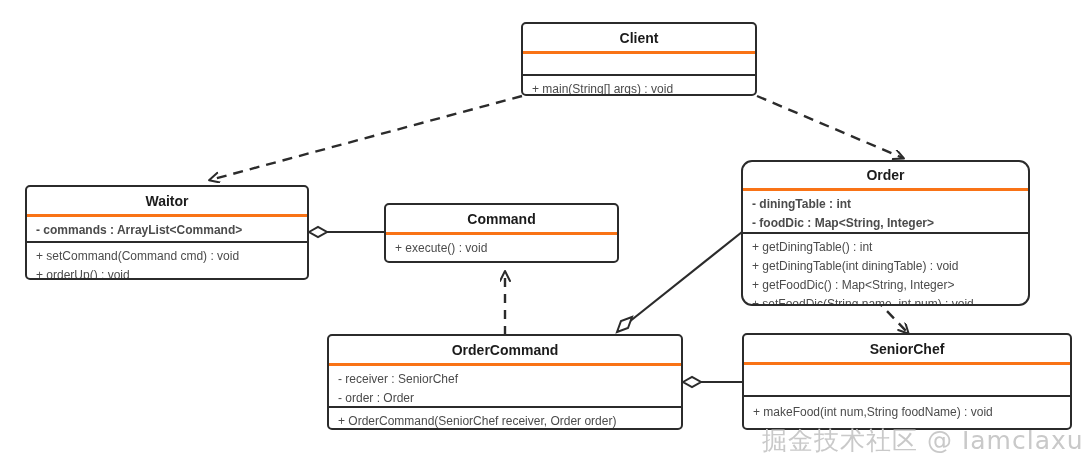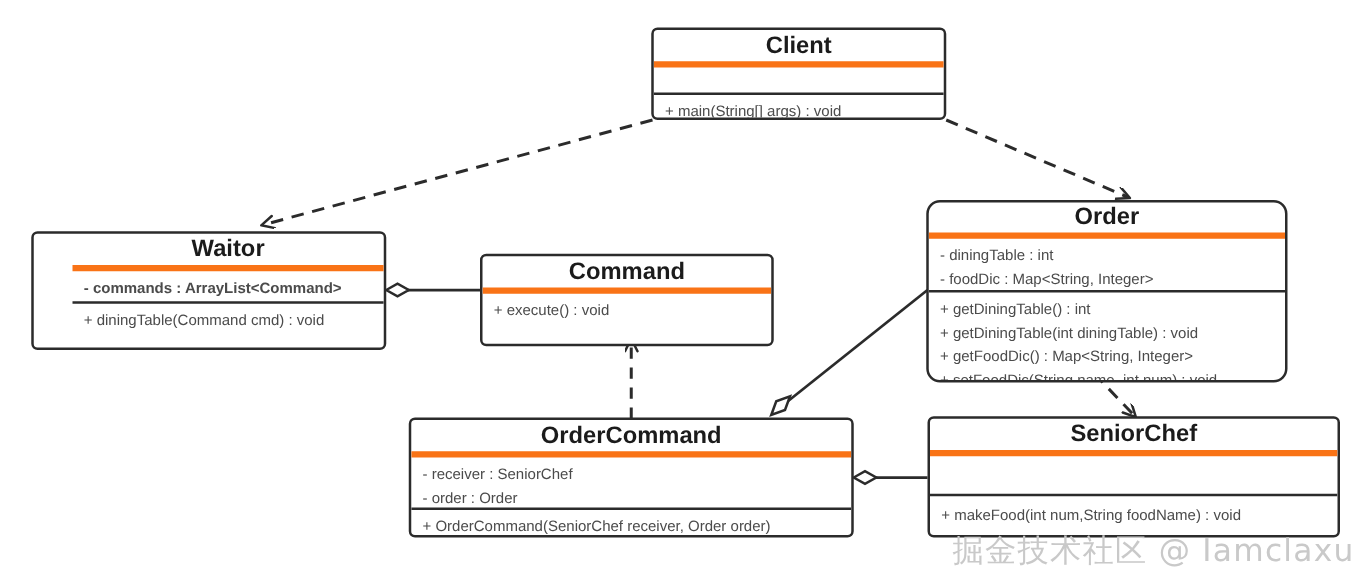--- a/index.html
+++ b/index.html
@@ -30,23 +30,23 @@
     box-sizing: border-box;
     border: 2px solid #2b2b2b;
     border-radius: 5px;
     background: #ffffff;
     overflow: hidden;
     z-index: 2;
   }
   .cls-name {
     text-align: center;
     font-weight: bold;
-    font-size: 19px;
+    font-size: 14px;
     color: #1b1b1b;
-    border-bottom: 5px solid #f97316;
+    border-bottom: 3px solid #f97316;
     box-sizing: border-box;
     display: flex;
     align-items: center;
     justify-content: center;
   }
   .cls-section {
     box-sizing: border-box;
     padding: 4px 9px 2px 9px;
     font-size: 12px;
     color: #4b4b4b;
@@ -116,40 +116,41 @@
   </svg>
 
   <div class="uml-class" style="left:521px; top:22px; width:236px; height:74px;">
     <div class="cls-name" style="height:30px;">Client</div>
     <div class="cls-section divider" style="height:22px;"></div>
     <div class="cls-section">
       <span class="cls-row">+ main(String[] args) : void</span>
     </div>
   </div>
 
-  <div class="uml-class" style="left:25px; top:185px; width:284px; height:95px;padding-left:31px;">
+  <div class="uml-class" style="left:25px; top:185px; width:284px; height:95px;">
     <div class="cls-name" style="height:30px;">Waitor</div>
     <div class="cls-section divider" style="height:26px;font-weight:bold;">
       <span class="cls-row">- commands :  ArrayList&lt;Command&gt;</span>
     </div>
     <div class="cls-section">
-      <span class="cls-row">+ diningTable(Command cmd) : void</span>
+      <span class="cls-row">+ setCommand(Command cmd) : void</span>
+      <span class="cls-row">+ orderUp() : void</span>
     </div>
   </div>
 
-  <div class="uml-class" style="left:384px; top:203px; width:235px; height:74px;">
+  <div class="uml-class" style="left:384px; top:203px; width:235px; height:60px;">
     <div class="cls-name" style="height:30px;">Command</div>
     <div class="cls-section">
       <span class="cls-row">+ execute() : void</span>
     </div>
   </div>
 
   <div class="uml-class" style="left:741px; top:160px; width:289px; height:146px;border-radius:11px;">
     <div class="cls-name" style="height:29px;">Order</div>
-    <div class="cls-section divider" style="height:43px;">
+    <div class="cls-section divider" style="height:43px;font-weight:bold;">
       <span class="cls-row">- diningTable : int</span>
       <span class="cls-row">- foodDic :   Map&lt;String, Integer&gt;</span>
     </div>
     <div class="cls-section">
       <span class="cls-row">+ getDiningTable() : int</span>
       <span class="cls-row">+ getDiningTable(int diningTable) : void</span>
       <span class="cls-row">+ getFoodDic() : Map&lt;String, Integer&gt;</span>
       <span class="cls-row">+ setFoodDic(String name, int num) : void</span>
     </div>
   </div>

